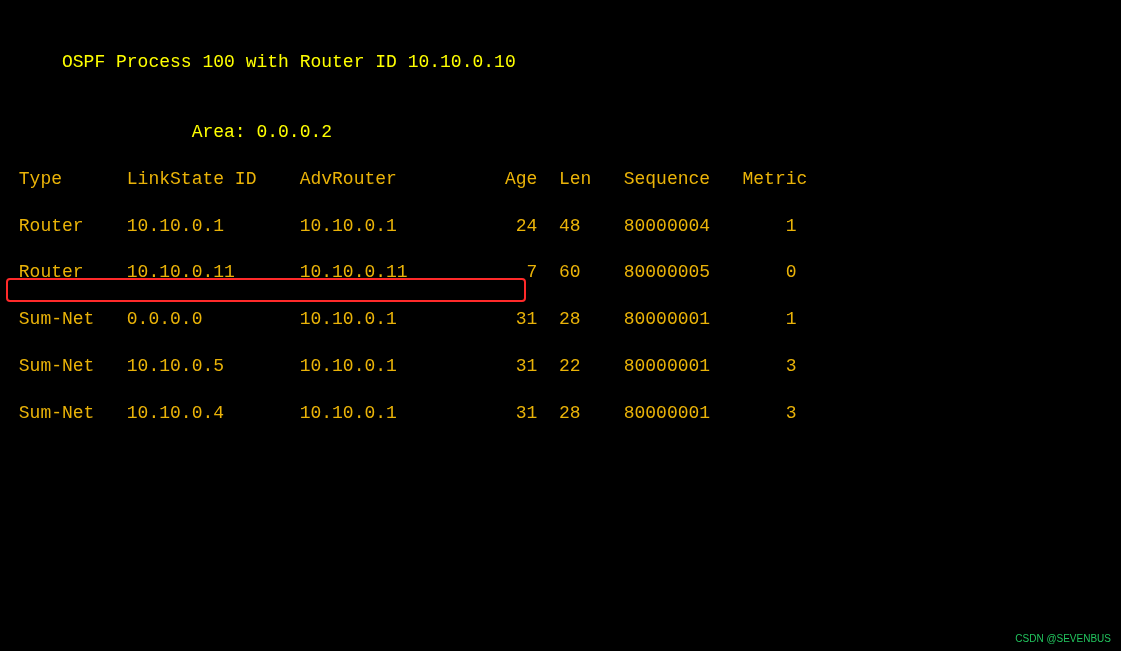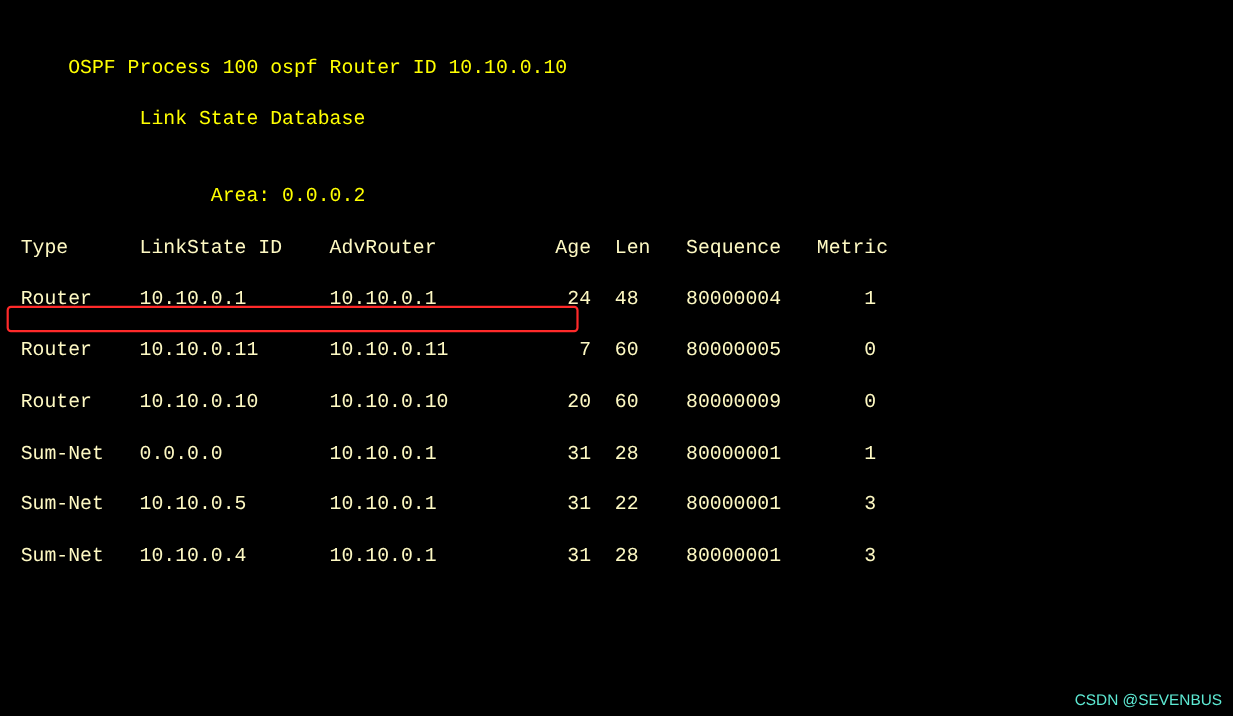--- a/index.html
+++ b/index.html
@@ -14,53 +14,51 @@
       height: 651px;
       position: relative;
       overflow: hidden;
     }
     .terminal {
       padding: 4px 8px;
       white-space: pre;
     }
     .prompt-line { color: #ffff00; }
     .header-line { color: #ffff00; }
-    .table-row { color: #fef9c3; }
+    .table-row { color: #eab308; }
     .highlight-box {
       position: absolute;
       border: 2px solid #ff2a2a;
       border-radius: 4px;
       left: 6px;
       top: 278px;
       width: 520px;
       height: 24px;
       pointer-events: none;
     }
     .watermark {
       position: absolute;
       bottom: 6px;
       right: 10px;
-      color: #5eead4;
-      font-size: 14px;
+      color: #22c55e;
+      font-size: 10px;
       font-family: Arial, sans-serif;
     }
   </style>
 </head>
 <body>
 
 <div class="terminal">
 <div class="header-line"></div>
-<div class="header-line">     OSPF Process 100 ospf Router ID 10.10.0.10</div>
-<div class="header-line">           Link State Database</div>
+<div class="header-line">     OSPF Process 100 with Router ID 10.10.0.10</div>
 <div class="header-line"></div>
 <div class="header-line">                 Area: 0.0.0.2</div>
 <div class="table-row"> Type      LinkState ID    AdvRouter          Age  Len   Sequence   Metric</div>
 <div class="table-row"> Router    10.10.0.1       10.10.0.1           24  48    80000004       1</div>
 <div class="table-row"> Router    10.10.0.11      10.10.0.11           7  60    80000005       0</div>
-<div class="table-row"> Router    10.10.0.10      10.10.0.10          20  60    80000009       0</div>
 <div class="table-row"> Sum-Net   0.0.0.0         10.10.0.1           31  28    80000001       1</div>
 <div class="table-row"> Sum-Net   10.10.0.5       10.10.0.1           31  22    80000001       3</div>
 <div class="table-row"> Sum-Net   10.10.0.4       10.10.0.1           31  28    80000001       3</div>
 
 
 
 
 
 
 

